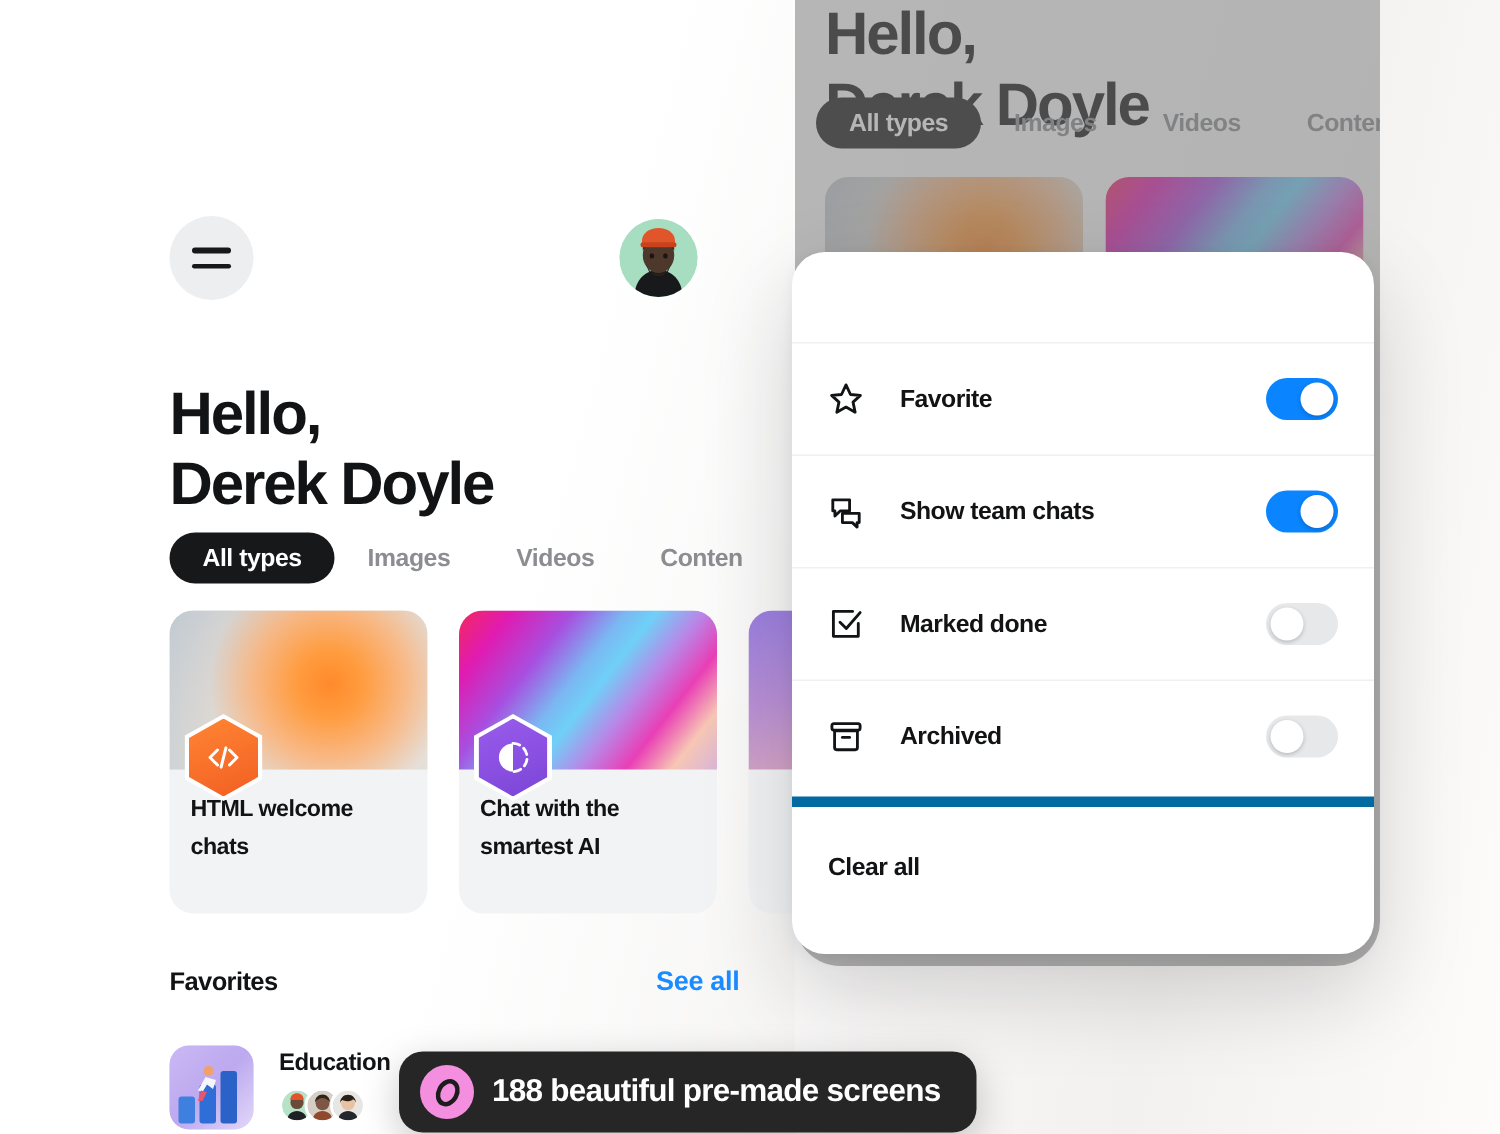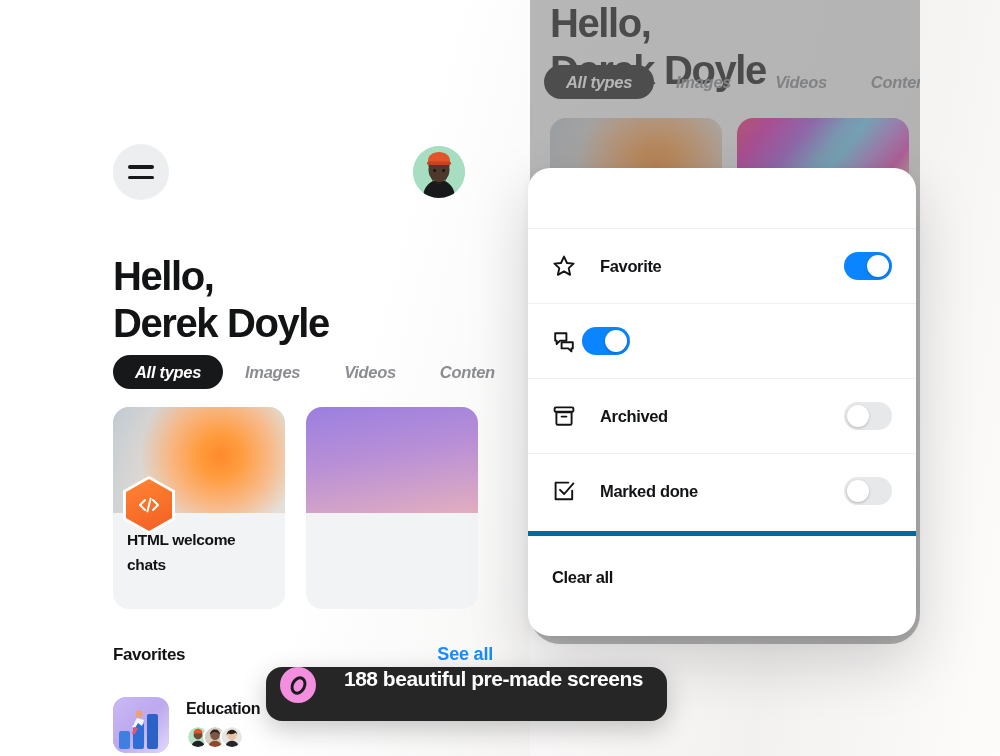--- a/index.html
+++ b/index.html
@@ -35,21 +35,21 @@
   }
   .hello {
     position:absolute; left:113px; top:253px; width:420px;
     font-size:40px; line-height:47px; font-weight:bold; letter-spacing:-1.4px; color:#121315;
   }
 
   
   .tabs { position:absolute; left:113px; top:355px; display:flex; align-items:center; gap:0; }
   .tab {
     font-size:16.5px; font-weight:bold; color:#8b8d91; letter-spacing:-0.3px;
-    padding:0 22px; white-space:nowrap; cursor:pointer;font-style:italic;
+    padding:0 22px; white-space:nowrap; cursor:pointer;
   }
   .tab.active {
     background:#17181a; color:#fff; border-radius:30px;
     height:34px; display:flex; align-items:center; padding:0 22px;
   }
 
   
   .cards { position:absolute; left:113px; top:407px; display:flex; gap:21px; }
   .card {
     width:172px; height:202px; border-radius:16px; overflow:hidden;
@@ -140,37 +140,37 @@
   }
   .toggle.on { background:#0a84ff; }
   .toggle .knob {
     position:absolute; top:3px; left:3px; width:22px; height:22px; border-radius:50%;
     background:#fff; box-shadow:0 1px 3px rgba(0,0,0,0.22);
   }
   .toggle.on .knob { left:23px; }
   .sheet-actions {
     position:absolute; left:0; bottom:0; width:100%; height:105px;
     display:flex; align-items:center; justify-content:space-between; padding:0 24px 18px 24px;
-    border-top:5px solid #0369a1;
+    border-top:7px solid #0369a1;
   }
   .clear-all {
     font-size:16.5px; font-weight:bold; color:#121315; letter-spacing:-0.35px;
     background:none; border:none; cursor:pointer; font-family:inherit;
   }
   .save-btn {
     background:#0a84ff; color:#fff; border:none; border-radius:12px;
     height:56px; padding:0 26px; font-size:17px; font-weight:bold;
     letter-spacing:-0.35px; cursor:pointer; font-family:inherit;
   }
 
   
   .banner {
-    position:absolute; left:266px; top:667px; height:54px;
+    position:absolute; left:266px; top:701px; height:54px;
     background:#262626; border-radius:16px;
-    display:flex; gap:28px; padding:0 24px 0 14px;
+    display:flex; align-items:center; gap:12px; padding:0 24px 0 14px;
     box-shadow:0 8px 26px rgba(0,0,0,0.22);
   }
   .banner-badge {
     width:36px; height:36px; border-radius:50%; background:#f48fe0;
     display:flex; align-items:center; justify-content:center; flex:0 0 auto;
   }
   .banner-badge .mark {
     width:15px; height:19px; border-radius:50%;
     border:3.5px solid #1c1c1c; transform:rotate(28deg);
   }
@@ -254,20 +254,36 @@
           </svg>
         </div>
         <div class="body">
           <div class="title">
             <span>HTML welcome</span><br>
             <span>chats</span>
           </div>
         </div>
       </div>
 
+      <div class="card c2">
+        <div class="thumb"></div>
+        <div class="hex-wrap"></div>
+        <div class="hex purple">
+          <svg width="22" height="22" viewBox="0 0 22 22" fill="none" stroke="#fff" stroke-width="1.9" stroke-linecap="round">
+            <path d="M11 1.6a9.4 9.4 0 000 18.8z" fill="#fff" stroke="none"></path>
+            <path d="M11 1.6a9.4 9.4 0 010 18.8" stroke-dasharray="4.6 3.4"></path>
+          </svg>
+        </div>
+        <div class="body">
+          <div class="title">
+            <span>Chat with the</span><br>
+            <span>smartest AI</span>
+          </div>
+        </div>
+      </div>
 
       <div class="card c3">
         <div class="thumb"></div>
       </div>
     </div>
 
     <div class="fav-head">
       <div class="fav-title">Favorites</div>
       <div class="see-all">See all</div>
     </div>
@@ -338,52 +354,53 @@
         </div>
     </div>
 
     <div class="opt-row">
       <div class="opt-icon">
         <svg width="24" height="24" viewBox="0 0 24 24" fill="none" stroke="#111315" stroke-width="1.9" stroke-linejoin="round" stroke-linecap="round">
           <path d="M3.2 4.2h11.2v7.4H8.1L4.6 15V11.6H3.2z"></path>
           <path d="M9.6 13.2h11.2v6.2h-1.4v3l-3.2-3H9.6z" fill="#fff"></path>
         </svg>
       </div>
+      <div class="opt-label">Show team chats</div>
       <div class="toggle on">
+          <div class="knob"></div>
+        </div>
+    </div>
+
+    <div class="opt-row">
+      <div class="opt-icon">
+        <svg width="24" height="24" viewBox="0 0 24 24" fill="none" stroke="#111315" stroke-width="1.9" stroke-linejoin="round" stroke-linecap="round">
+          <path d="M20.2 11.6v8.6H3.6V3.6h12.8"></path>
+          <polyline points="8,10.8 12.2,15 21.4,4.4"></polyline>
+        </svg>
+      </div>
+      <div class="opt-label">Marked done</div>
+      <div class="toggle">
           <div class="knob"></div>
         </div>
     </div>
 
     <div class="opt-row">
       <div class="opt-icon">
         <svg width="24" height="24" viewBox="0 0 24 24" fill="none" stroke="#111315" stroke-width="1.9" stroke-linejoin="round" stroke-linecap="round">
           <rect x="2.6" y="3.4" width="18.8" height="4.4" rx="1.4"></rect>
           <path d="M4.4 8.2h15.2v11.2a1.4 1.4 0 01-1.4 1.4H5.8a1.4 1.4 0 01-1.4-1.4z"></path>
           <line x1="9.6" y1="12.6" x2="14.4" y2="12.6"></line>
         </svg>
       </div>
       <div class="opt-label">Archived</div>
       <div class="toggle">
           <div class="knob"></div>
         </div>
     </div>
 
-    <div class="opt-row">
-      <div class="opt-icon">
-        <svg width="24" height="24" viewBox="0 0 24 24" fill="none" stroke="#111315" stroke-width="1.9" stroke-linejoin="round" stroke-linecap="round">
-          <path d="M20.2 11.6v8.6H3.6V3.6h12.8"></path>
-          <polyline points="8,10.8 12.2,15 21.4,4.4"></polyline>
-        </svg>
-      </div>
-      <div class="opt-label">Marked done</div>
-      <div class="toggle">
-          <div class="knob"></div>
-        </div>
-    </div>
-
     <div class="sheet-actions">
       <button class="clear-all">Clear all</button>
     </div>
   </div>
 
   <div class="banner">
     <div class="banner-badge">
       <div class="mark"></div>
     </div>
     <div class="banner-text">188 beautiful pre-made screens</div>

